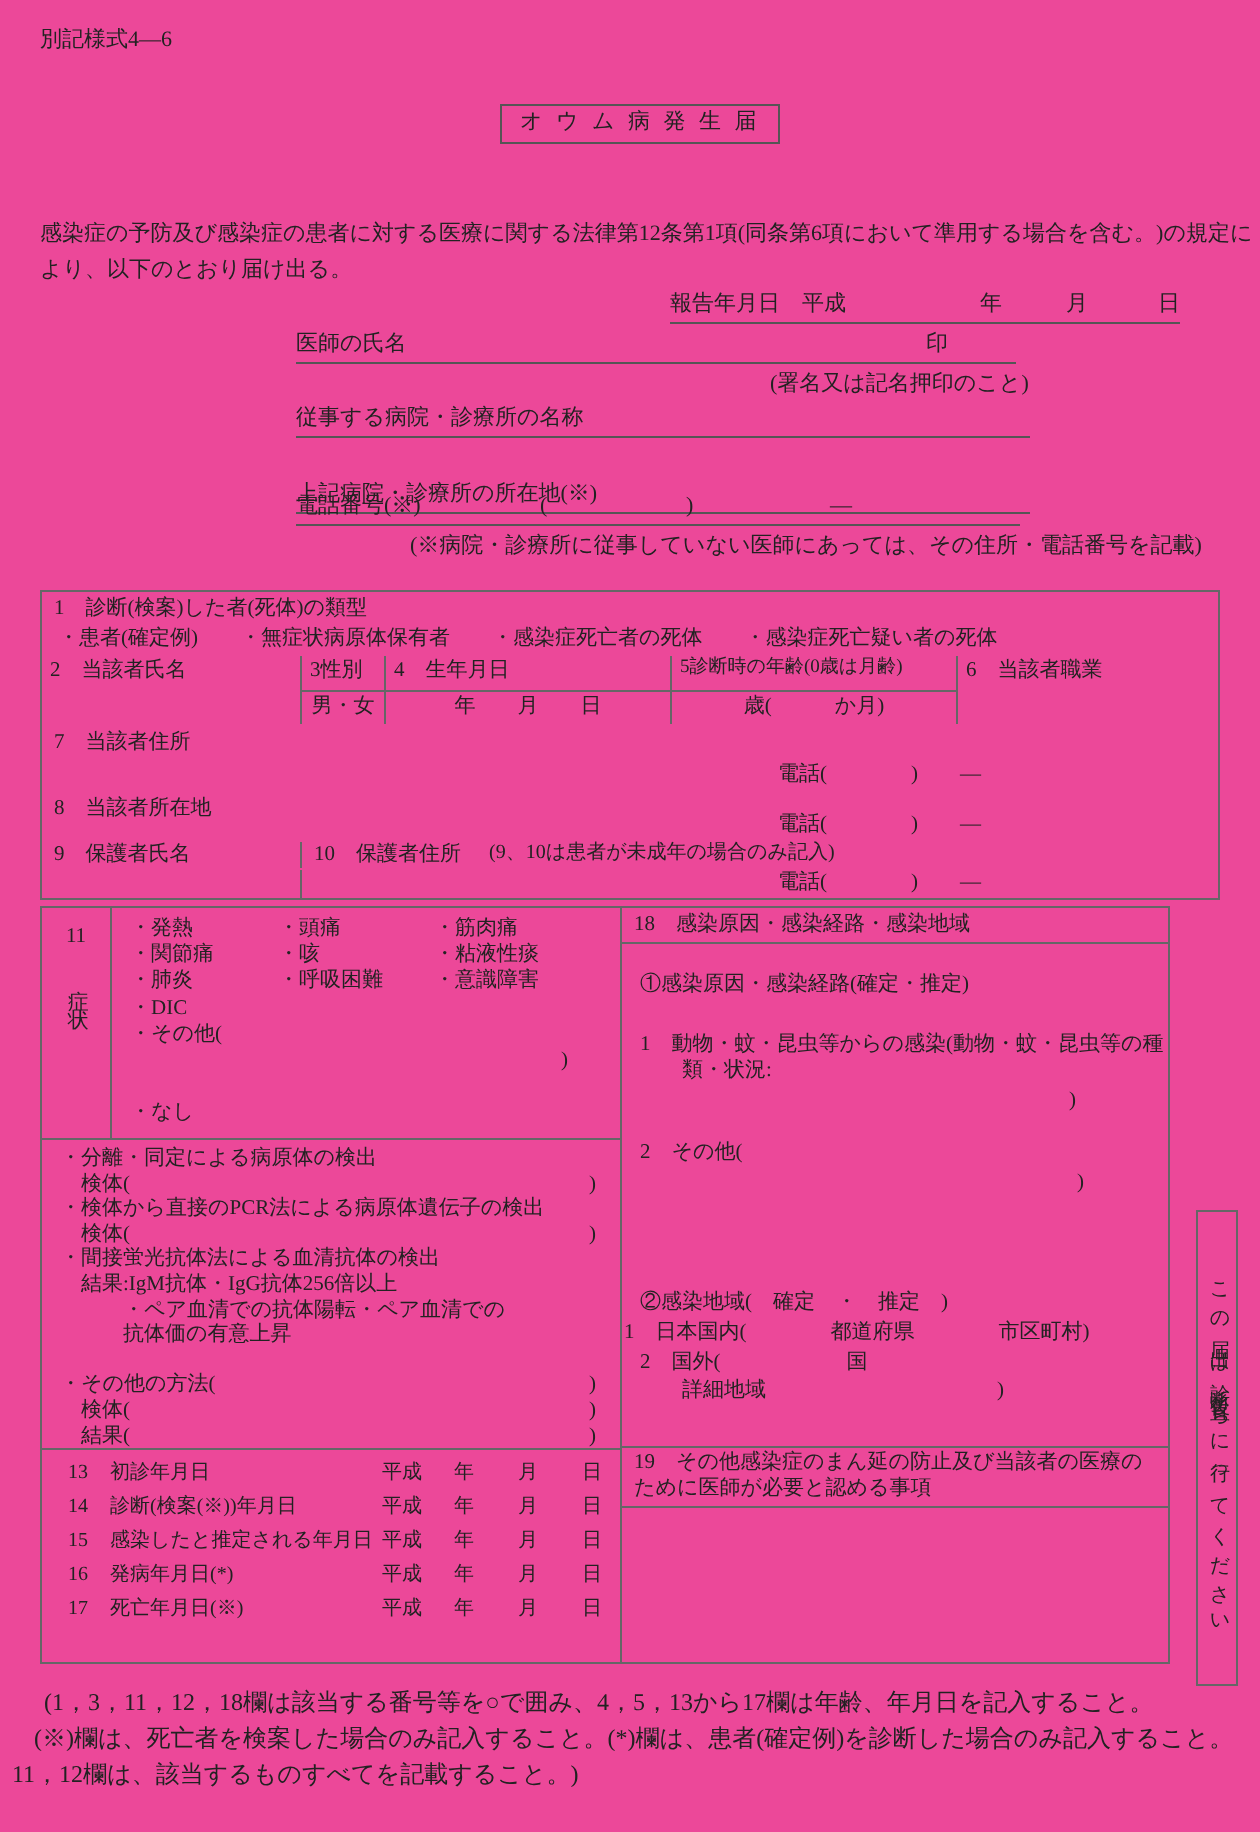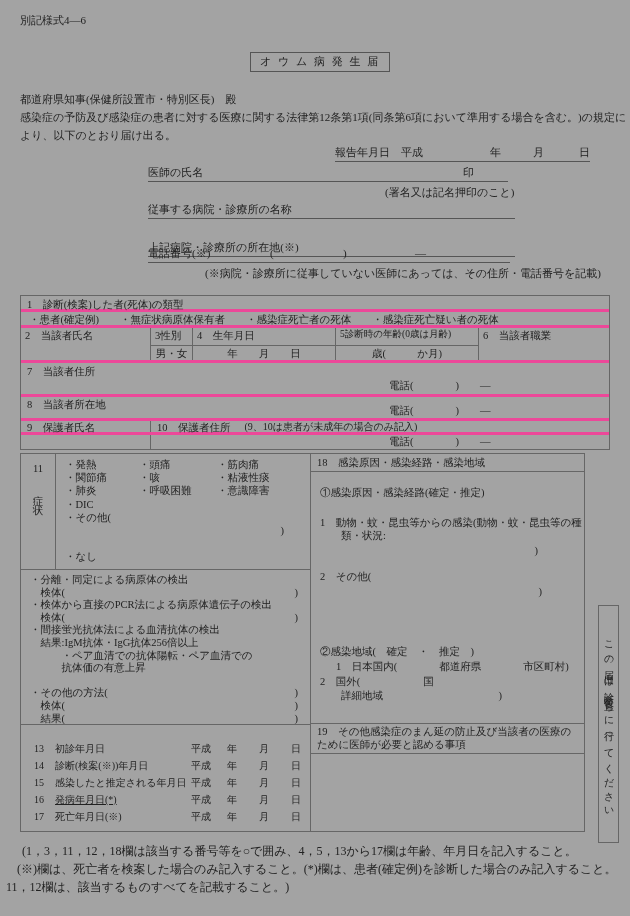--- a/index.html
+++ b/index.html
@@ -1,27 +1,27 @@
 <!DOCTYPE html>
 <html><head>
 <meta charset="utf-8">
 <style>
   html,body{margin:0;padding:0;background:#e8e8e8;}
   .page{
-    position:relative;width:630px;height:916px;background:#a3a3a3;
+    position:relative;width:630px;height:916px;background:#ec4899;
     font-family:"Liberation Serif","DejaVu Serif",serif;
     color:#222;font-size:11px;line-height:1.25;overflow:hidden;
     margin:0 auto;
   }
   .abs{position:absolute;}
   .ul{border-bottom:1px solid #555;}
   .nowrap{white-space:nowrap;}
   
   .t1{border:1px solid #666;box-sizing:border-box;}
-  .t1 .row{position:relative;border-bottom:3px solid #ec4899;box-sizing:border-box;font-size:10.5px;}
+  .t1 .row{position:relative;border-bottom:1px solid #ec4899;box-sizing:border-box;font-size:10.5px;}
   .t1 .row:last-child{border-bottom:none;}
   .t1 .cellpad{padding:2px 6px;}
   .cols{display:flex;height:100%;}
   .cols>div{box-sizing:border-box;border-right:1px solid #666;}
   .cols>div:last-child{border-right:none;}
   .splitcell .top{height:17px;box-sizing:border-box;padding:1px 4px;}
   .splitcell .bot{height:16px;box-sizing:border-box;border-top:1px solid #666;text-align:center;padding:1px 2px;}
   
   .t2{border:1px solid #666;box-sizing:border-box;font-size:10.5px;}
   .numcol{width:35px;box-sizing:border-box;border-right:1px solid #666;display:flex;flex-direction:column;align-items:center;}
@@ -42,21 +42,20 @@
 <body>
 
 <div class="page">
 
   <div class="abs" style="left:20px;top:14px;">別記様式4—6</div>
 
   <div class="abs" style="left:250px;top:52px;border:1px solid #555;padding:2px 9px;letter-spacing:2px;">
     <span>オ ウ ム 病 発 生 届</span>
   </div>
 
-  <div class="abs nowrap" style="left:20px;top:93px;">都道府県知事(保健所設置市・特別区長)　殿</div>
   <div class="abs nowrap" style="left:20px;top:111px;">感染症の予防及び感染症の患者に対する医療に関する法律第12条第1項(同条第6項において準用する場合を含む。)の規定に</div>
   <div class="abs nowrap" style="left:20px;top:129px;">より、以下のとおり届け出る。</div>
 
   <div class="abs ul" style="left:335px;top:146px;width:255px;height:15px;">
     <span class="abs" style="left:0;">報告年月日</span>
     <span class="abs" style="left:66px;">平成</span>
     <span class="abs" style="left:155px;">年</span>
     <span class="abs" style="left:198px;">月</span>
     <span class="abs" style="left:244px;">日</span>
   </div>
@@ -217,21 +216,21 @@
               <span>　検体(</span>
               <span>)</span>
             </div>
           <div class="dx-line">
               <span>　結果(</span>
               <span>)</span>
             </div>
         </div>
       </div>
 
-      <div style="height:105px;border-top:1px solid #666;box-sizing:border-box;position:relative;padding-top:18px;font-size:10px;">
+      <div style="height:105px;border-top:1px solid #666;box-sizing:border-box;position:relative;padding-top:6px;font-size:10px;">
         <div style="position:relative;height:17px;">
           <span class="abs" style="left:13px;">13</span>
           <span class="abs" style="left:34px;">初診年月日</span>
           <span class="abs" style="left:170px;">平成</span>
           <span class="abs" style="left:206px;">年</span>
           <span class="abs" style="left:238px;">月</span>
           <span class="abs" style="left:270px;">日</span>
         </div>
         <div style="position:relative;height:17px;">
           <span class="abs" style="left:13px;">14</span>
@@ -244,21 +243,21 @@
         <div style="position:relative;height:17px;">
           <span class="abs" style="left:13px;">15</span>
           <span class="abs" style="left:34px;">感染したと推定される年月日</span>
           <span class="abs" style="left:170px;">平成</span>
           <span class="abs" style="left:206px;">年</span>
           <span class="abs" style="left:238px;">月</span>
           <span class="abs" style="left:270px;">日</span>
         </div>
         <div style="position:relative;height:17px;">
           <span class="abs" style="left:13px;">16</span>
-          <span class="abs" style="left:34px;text-decoration:underline;">発病年月日(*)</span>
+          <span class="abs" style="left:34px;">発病年月日(*)</span>
           <span class="abs" style="left:170px;">平成</span>
           <span class="abs" style="left:206px;">年</span>
           <span class="abs" style="left:238px;">月</span>
           <span class="abs" style="left:270px;">日</span>
         </div>
         <div style="position:relative;height:17px;">
           <span class="abs" style="left:13px;">17</span>
           <span class="abs" style="left:34px;">死亡年月日(※)</span>
           <span class="abs" style="left:170px;">平成</span>
           <span class="abs" style="left:206px;">年</span>
@@ -272,21 +271,21 @@
       <div style="height:18px;box-sizing:border-box;border-bottom:1px solid #666;padding:2px 6px;">18　感染原因・感染経路・感染地域</div>
 
       <div style="height:251px;position:relative;box-sizing:border-box;">
         <div class="abs nowrap" style="left:9px;top:14px;">①感染原因・感染経路(確定・推定)</div>
         <div class="abs nowrap" style="left:9px;top:44px;">1　動物・蚊・昆虫等からの感染(動物・蚊・昆虫等の種</div>
         <div class="abs nowrap" style="left:9px;top:57px;">　　類・状況:</div>
         <div class="abs" style="right:46px;top:72px;">)</div>
         <div class="abs nowrap" style="left:9px;top:98px;">2　その他(</div>
         <div class="abs" style="right:42px;top:113px;">)</div>
         <div class="abs nowrap" style="left:9px;top:173px;">②感染地域(　確定　・　推定　)</div>
-        <div class="abs nowrap" style="left:25px;top:188px;">1　日本国内(　　　　都道府県　　　　市区町村)</div>
+        <div class="abs nowrap" style="left:1px;top:188px;">1　日本国内(　　　　都道府県　　　　市区町村)</div>
         <div class="abs nowrap" style="left:9px;top:203px;">2　国外(　　　　　　国</div>
         <div class="abs nowrap" style="left:9px;top:217px;">　　詳細地域　　　　　　　　　　　)</div>
       </div>
 
       <div style="height:31px;box-sizing:border-box;border-top:1px solid #666;border-bottom:1px solid #666;padding:2px 6px;line-height:12.8px;">19　その他感染症のまん延の防止及び当該者の医療のために医師が必要と認める事項</div>
       <div style="height:77px;"></div>
     </div>
   </div>
 
   <div class="abs sidebox" style="left:598px;top:605px;height:238px;">

